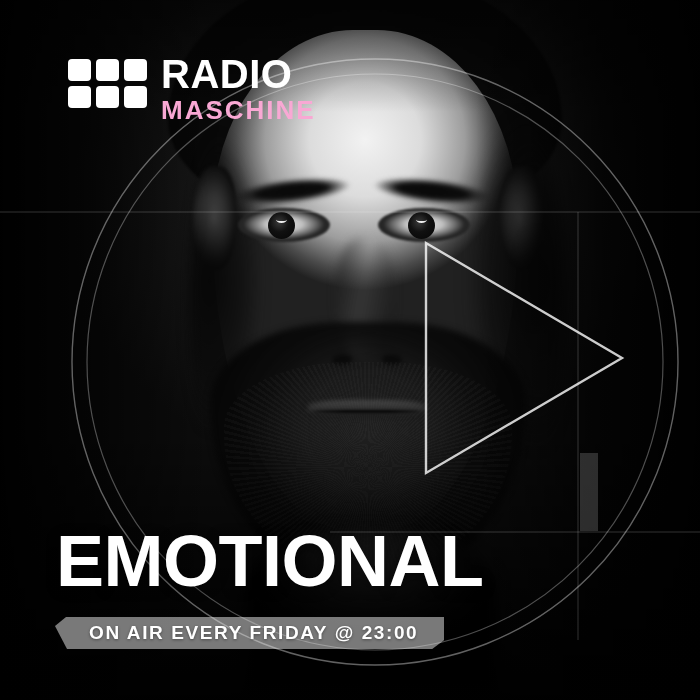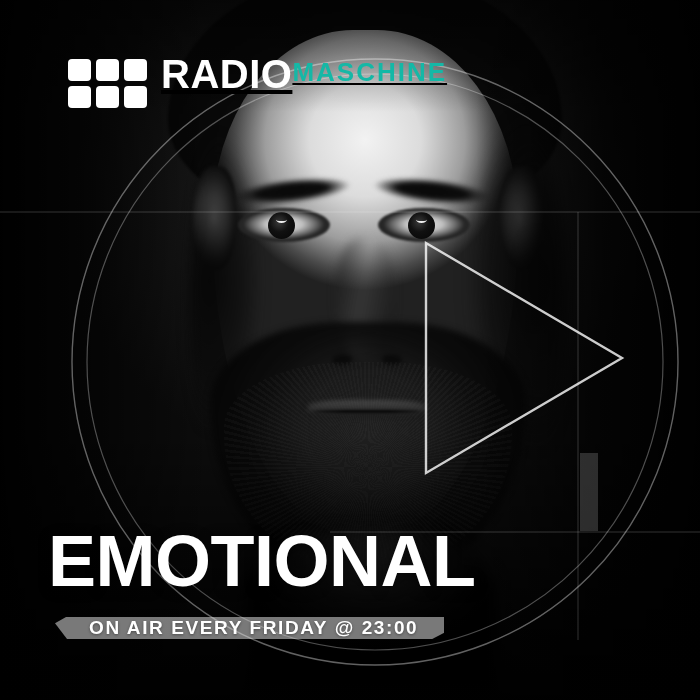--- a/index.html
+++ b/index.html
@@ -265,60 +265,60 @@
     grid-template-rows: repeat(2, 22px);
     gap: 5px;
     margin-top: 3px;
   }
   .logo-cell {
     width: 23px;
     height: 22px;
     background: #ffffff;
     border-radius: 4px;
   }
-  .logo-words { display: flex; flex-direction: row; text-decoration: underline; }
+  .logo-words { display: flex; flex-direction: column; }
   .logo-radio {
     color: #ffffff;
     font-size: 40px;
     font-weight: 700;
     line-height: 0.94;
     letter-spacing: 0.5px;
   }
   .logo-maschine {
-    color: #14b8a6;
+    color: #f9a8d4;
     font-size: 26px;
     font-weight: 700;
     line-height: 1.08;
     letter-spacing: 2.0px;
     margin-top: 2px;
   }
 
   
   .title-block {
     position: absolute;
-    left: 48px;
+    left: 56px;
     bottom: 104px;
     z-index: 6;
   }
   .title-line {
     color: #ffffff;
     font-size: 72px;
     font-weight: 700;
     line-height: 0.94;
     letter-spacing: -0.5px;
     white-space: nowrap;
     text-shadow: 0 2px 14px rgba(0,0,0,0.45);
   }
 
   
   .banner {
     position: absolute;
     left: 55px;
     top: 617px;
-    height: 22px;
+    height: 32px;
     padding: 0 26px 0 34px;
     display: flex;
     align-items: center;
     background: rgba(232,232,232,0.52);
     clip-path: polygon(11px 0, 100% 0, 100% 72%, calc(100% - 12px) 100%, 12px 100%, 0 28%);
     z-index: 6;
   }
   .banner-text {
     color: #ffffff;
     font-size: 19px;

